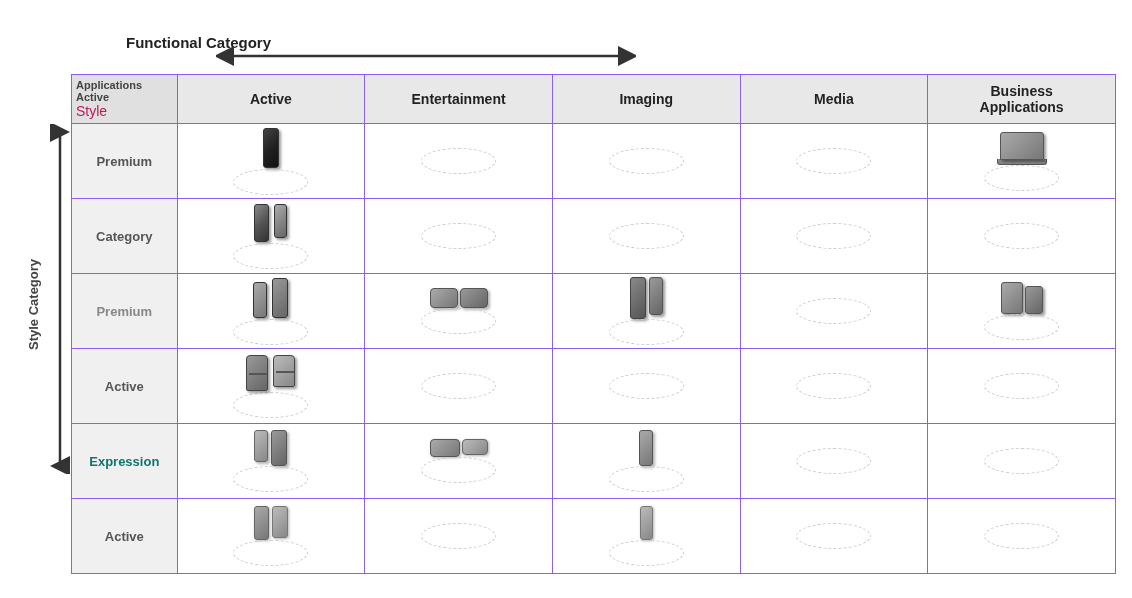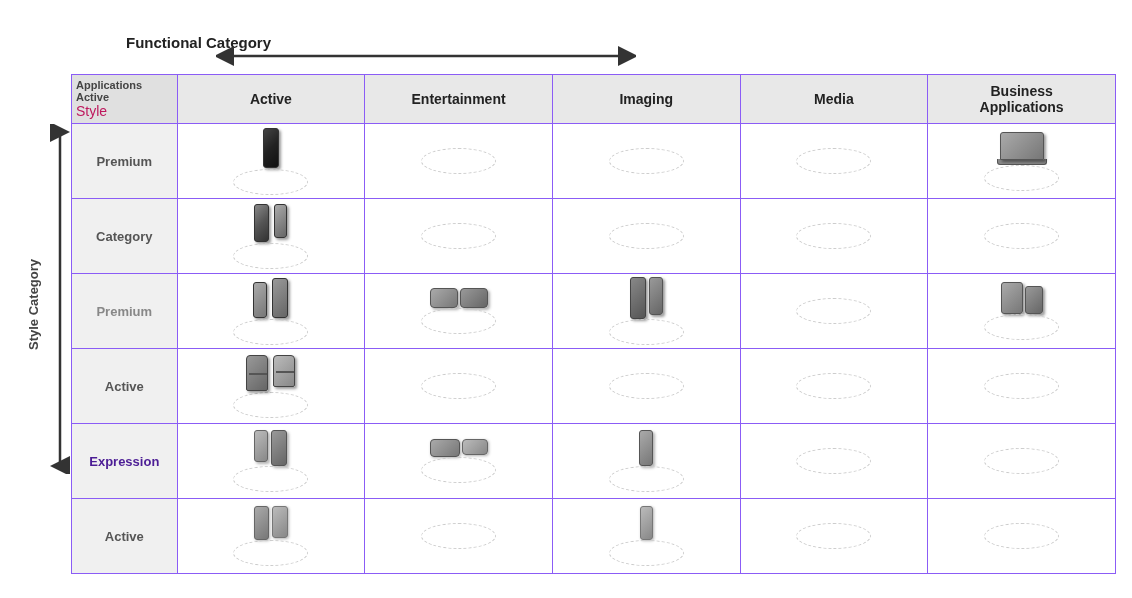--- a/index.html
+++ b/index.html
@@ -391,21 +391,21 @@
             </div>
           </td>
           <td class="data-cell">
             <div class="cell-content">
               <div class="dashed-oval"></div>
             </div>
           </td>
         </tr>
 
         <tr>
-          <td class="style-cell" style="color:#4c1d95;">Expression</td>
+          <td class="style-cell" style="color:#0f766e;">Expression</td>
           <td class="data-cell">
             <div class="cell-content">
               <div style="display:flex;flex-direction:column;align-items:center;">
                 <div style="display:flex;gap:3px;">
                   <div style="width:14px;height:32px;background:linear-gradient(135deg,#bbb,#888);border-radius:3px;border:1px solid #666;box-shadow:2px 2px 3px rgba(0,0,0,0.3);"></div>
                   <div style="width:16px;height:36px;background:linear-gradient(135deg,#999,#666);border-radius:3px;border:1px solid #555;box-shadow:2px 2px 3px rgba(0,0,0,0.3);"></div>
                 </div>
                 <div class="dashed-oval"></div>
               </div>
             </div>

